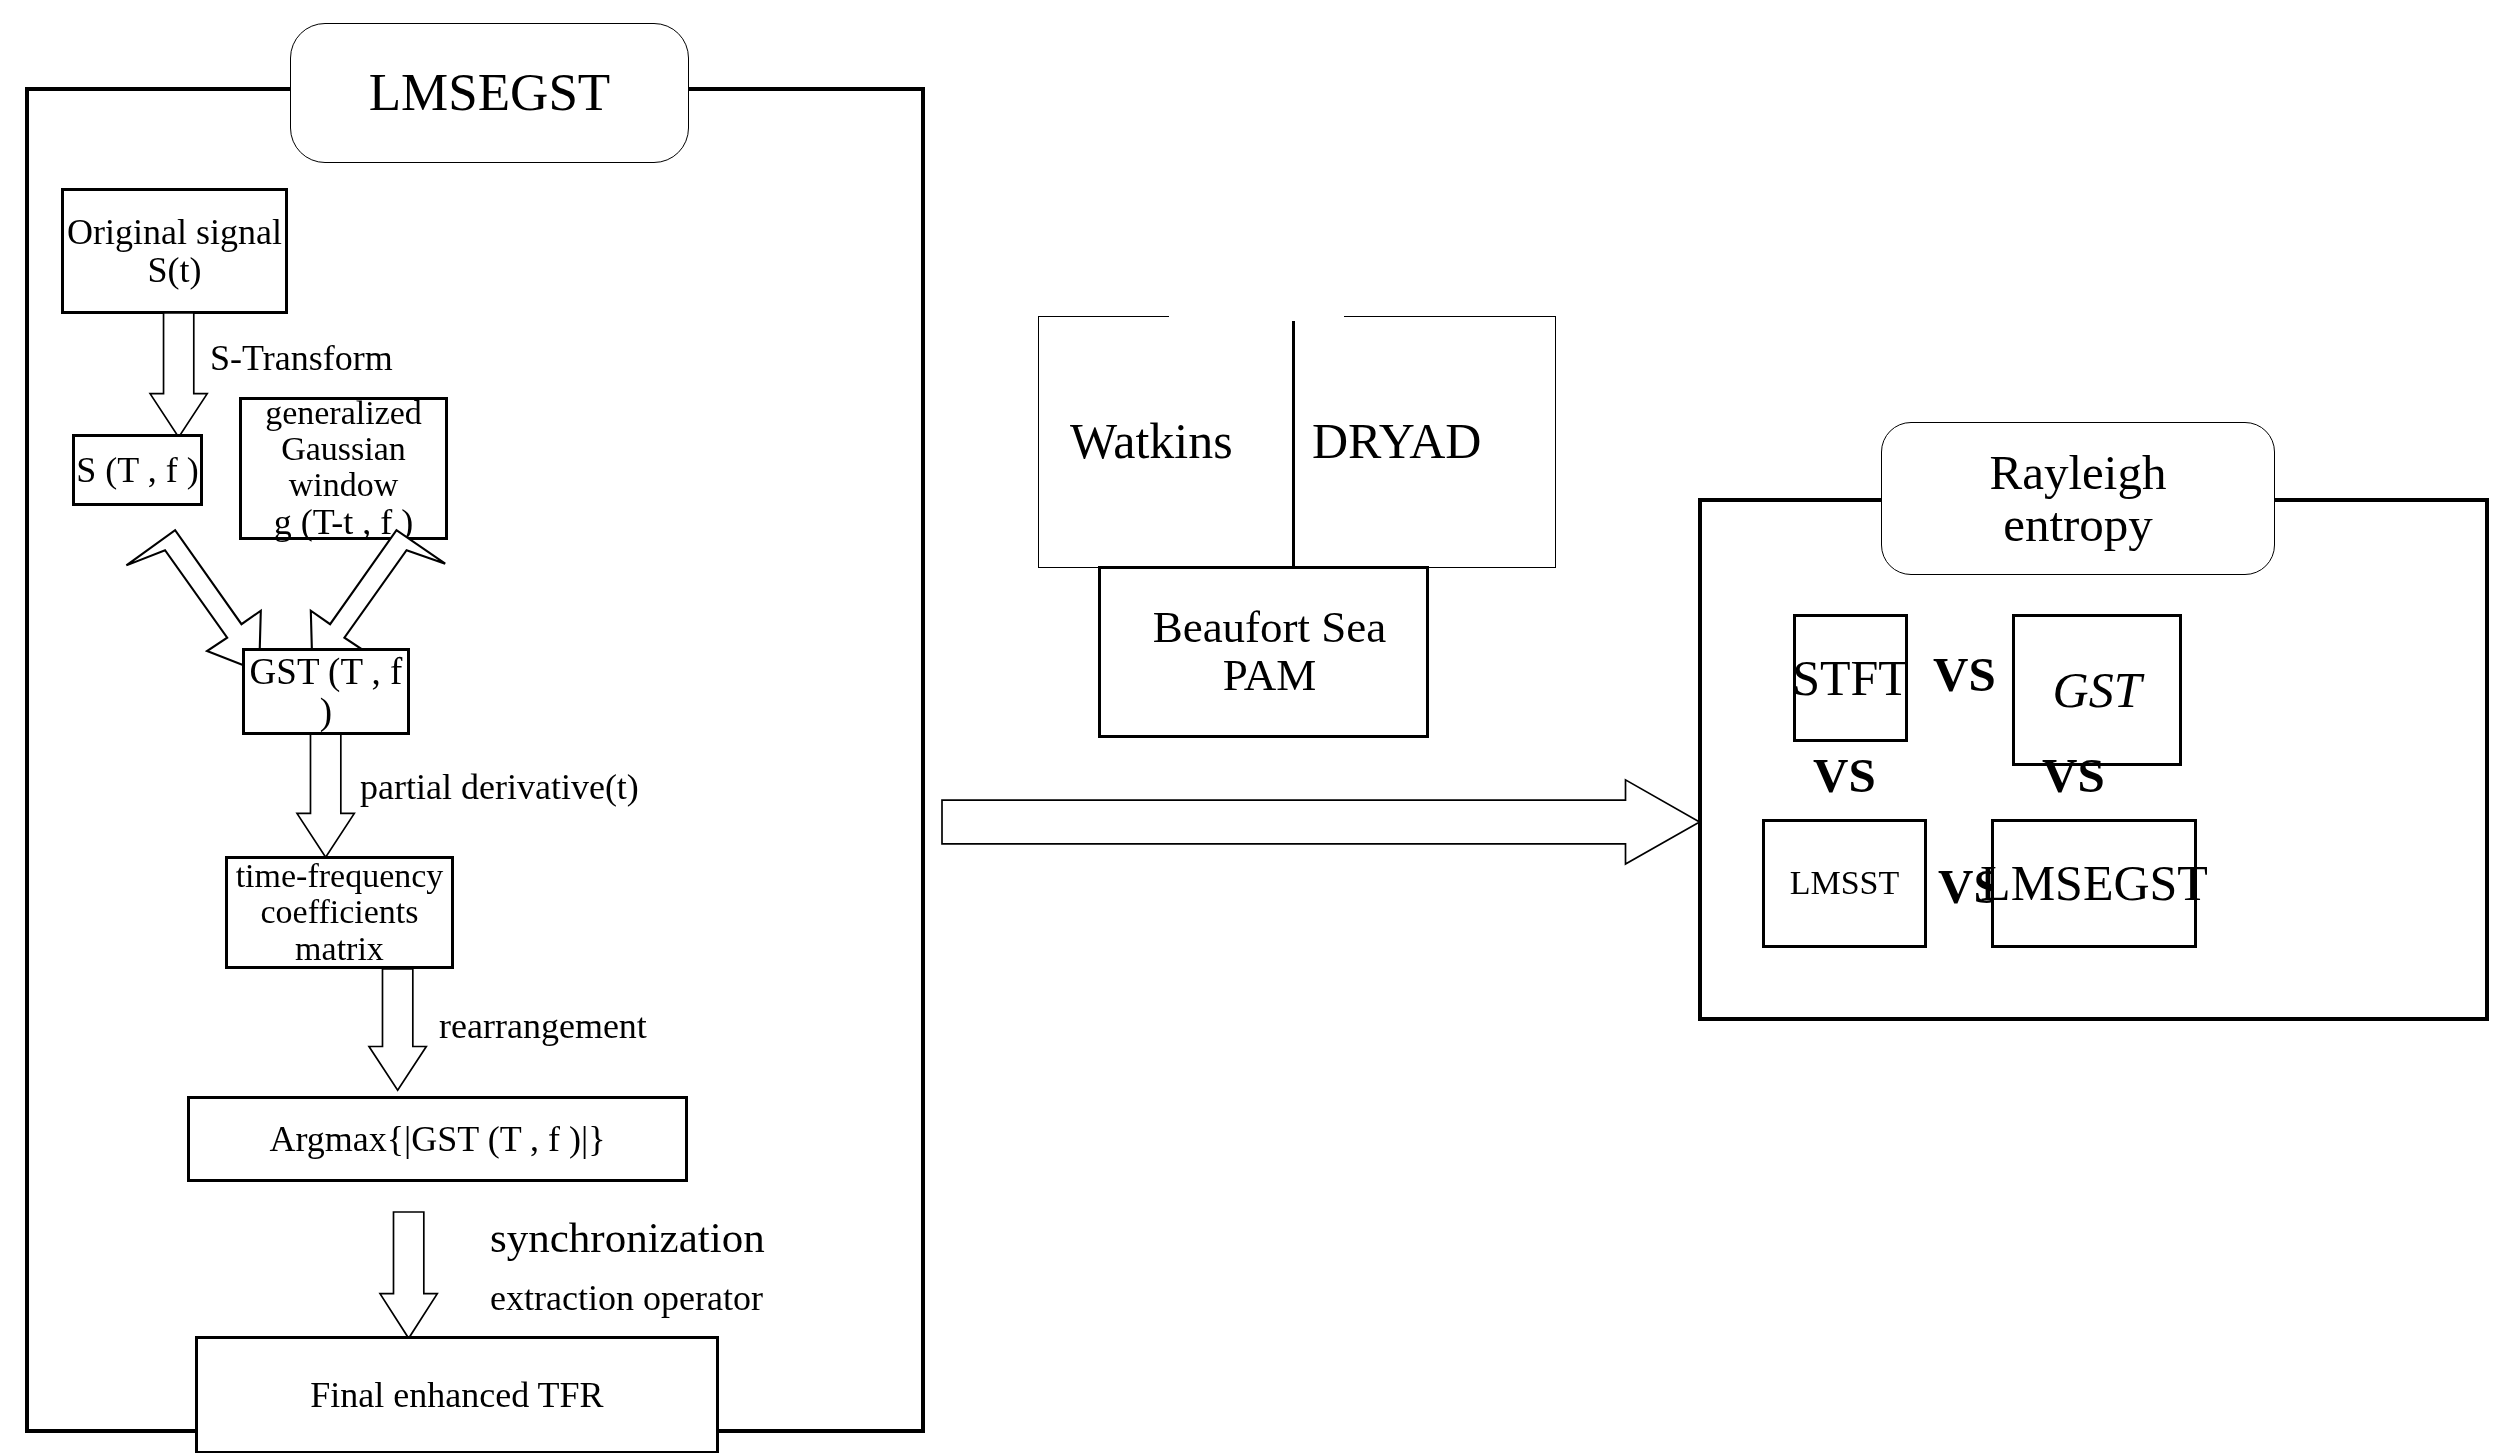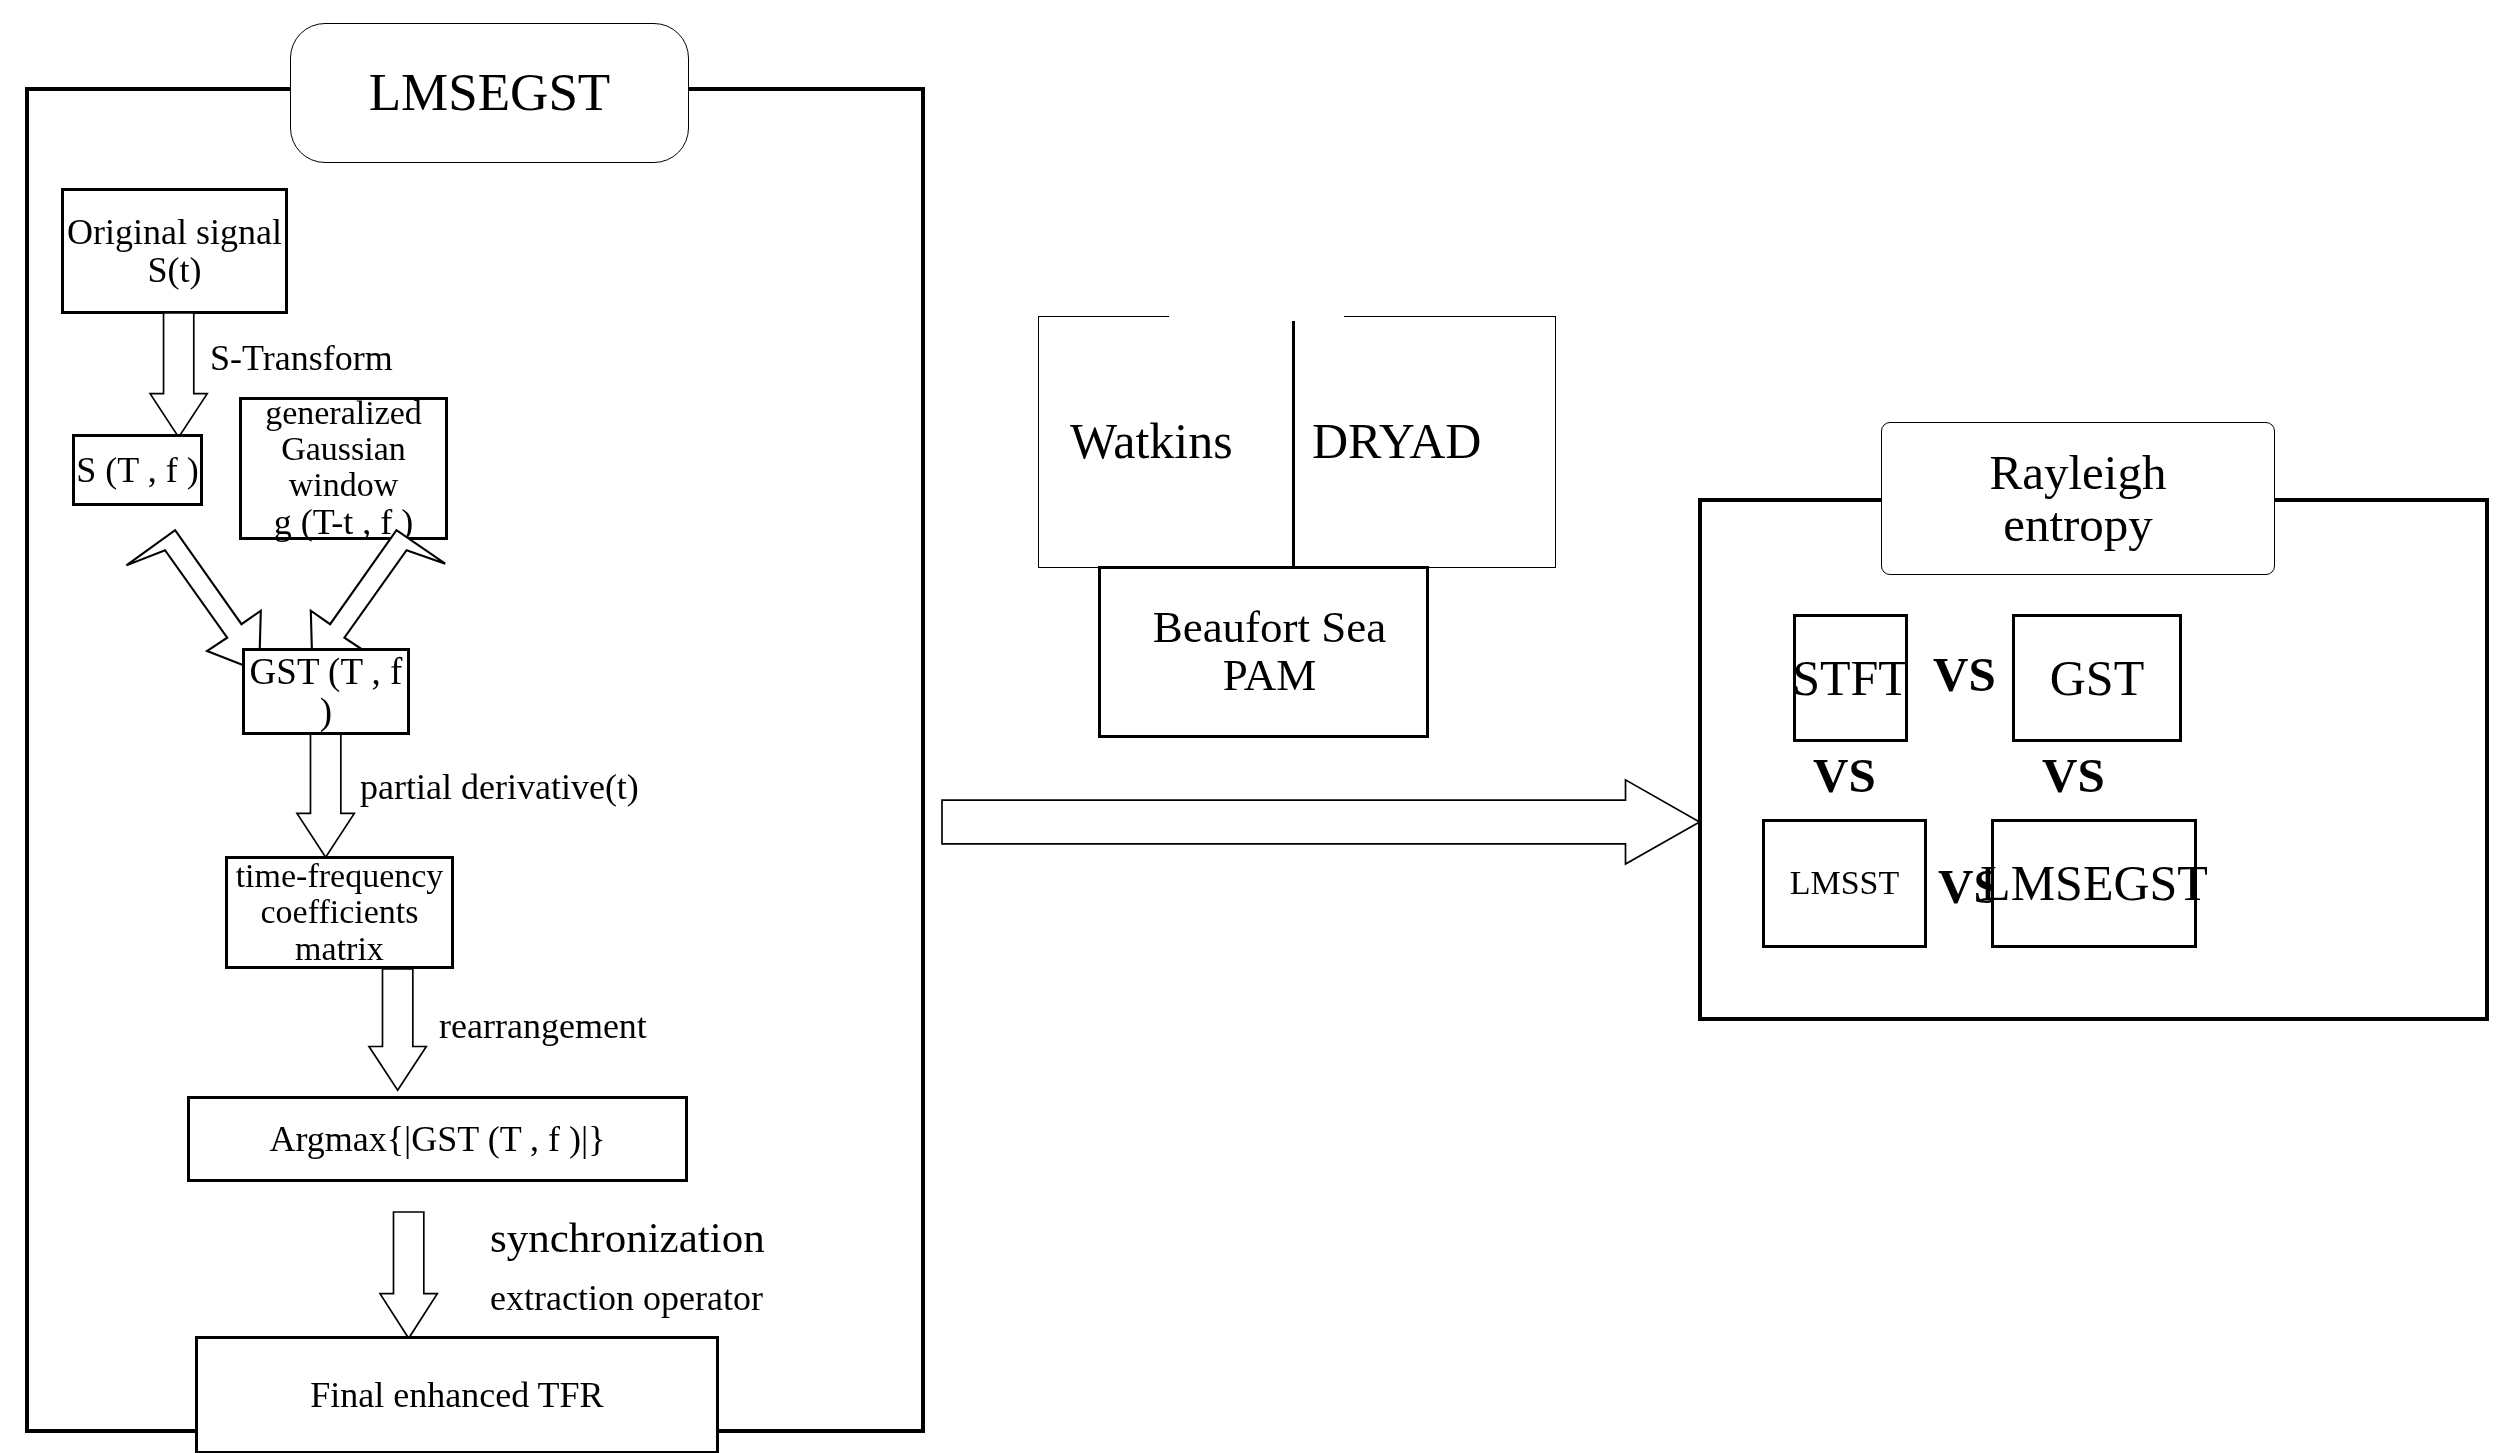--- a/index.html
+++ b/index.html
@@ -115,32 +115,32 @@
   </div>
 
   <svg style="left:942px;top:778px;width:766px;height:93px;" viewBox="0 0 910 110" width="766" height="93">
     <polygon class="arw" points="0,26 812,26 812,2 900,52 812,102 812,78 0,78"></polygon>
   </svg>
 
   <div class="panel" style="left:1698px;top:498px;width:791px;height:523px;"></div>
 
   <div style="position:absolute;left:1881px;top:494px;width:392px;height:11.8px;background:#fff;z-index:4;"></div>
 
-  <div class="badge" style="left:1881px;top:422px;width:392px;height:151px;font-size:49px;flex-direction:column;border-radius:9px;">
+  <div class="badge" style="left:1881px;top:422px;width:392px;height:151px;font-size:49px;flex-direction:column;border-radius:30px;">
     <span>Rayleigh</span>
     <span>entropy</span>
   </div>
 
   <div class="box" style="left:1793px;top:614px;width:115px;height:128px;font-size:50px;">
     <span>STFT</span>
   </div>
 
   <div class="vs" style="left:1933px;top:646px;font-size:49px;">VS</div>
 
-  <div class="box" style="left:2012px;top:614px;width:170px;height:128px;font-size:50px;">
+  <div class="box" style="left:2012px;top:614px;width:170px;height:152px;font-size:50px;font-style:italic;">
     <span>GST</span>
   </div>
 
   <div class="vs" style="left:1813px;top:747px;font-size:49px;">VS</div>
 
   <div class="vs" style="left:2042px;top:747px;font-size:49px;">VS</div>
 
   <div class="box" style="left:1762px;top:819px;width:165px;height:129px;font-size:34px;">
     <span>LMSST</span>
   </div>

